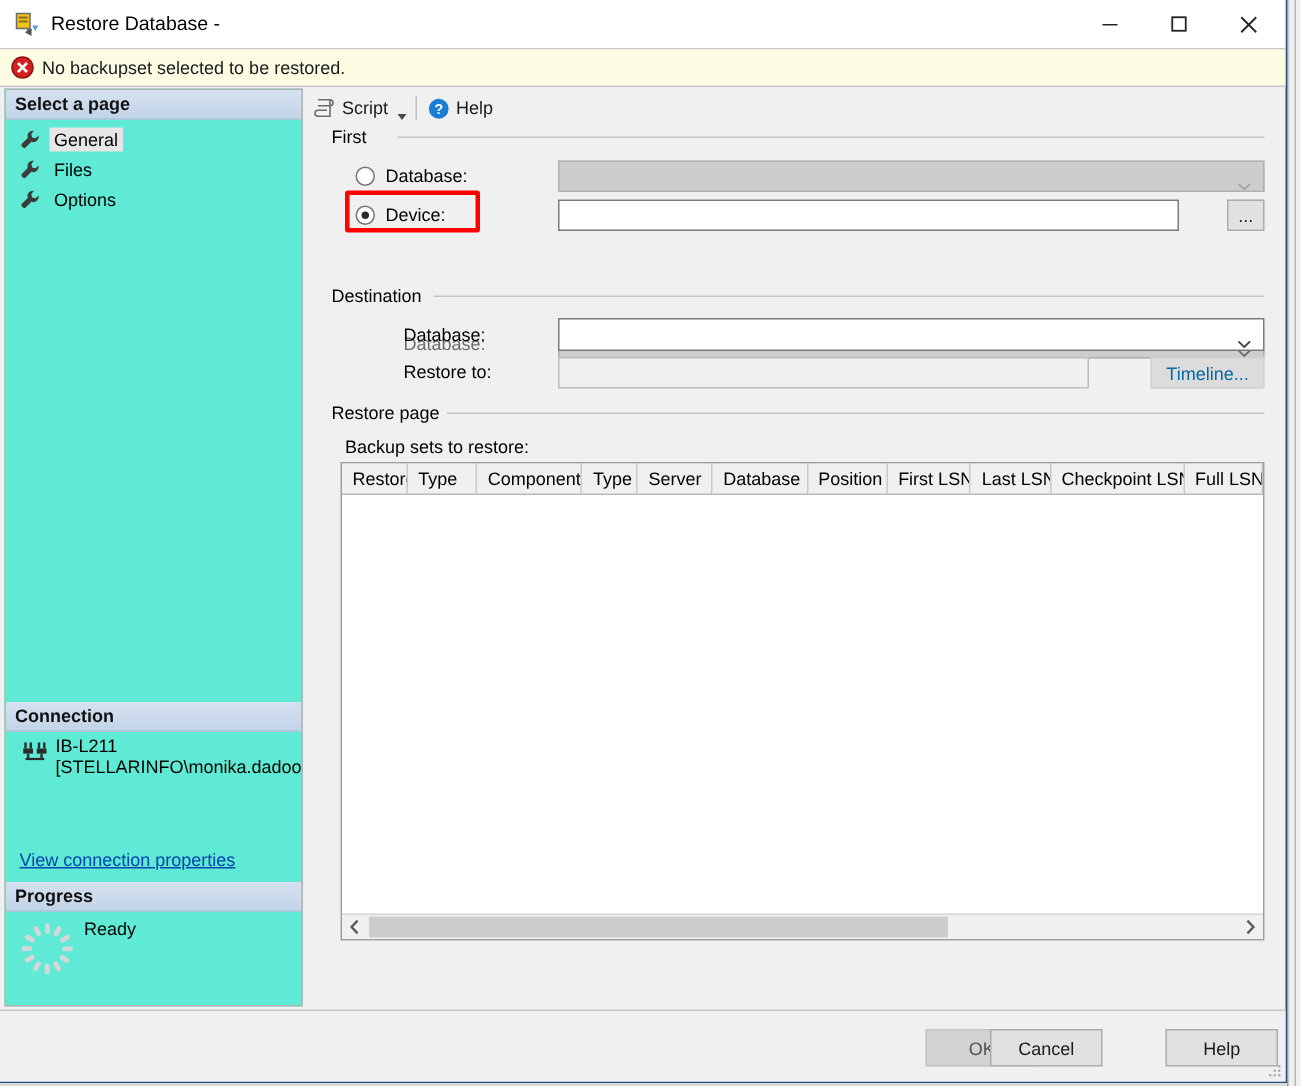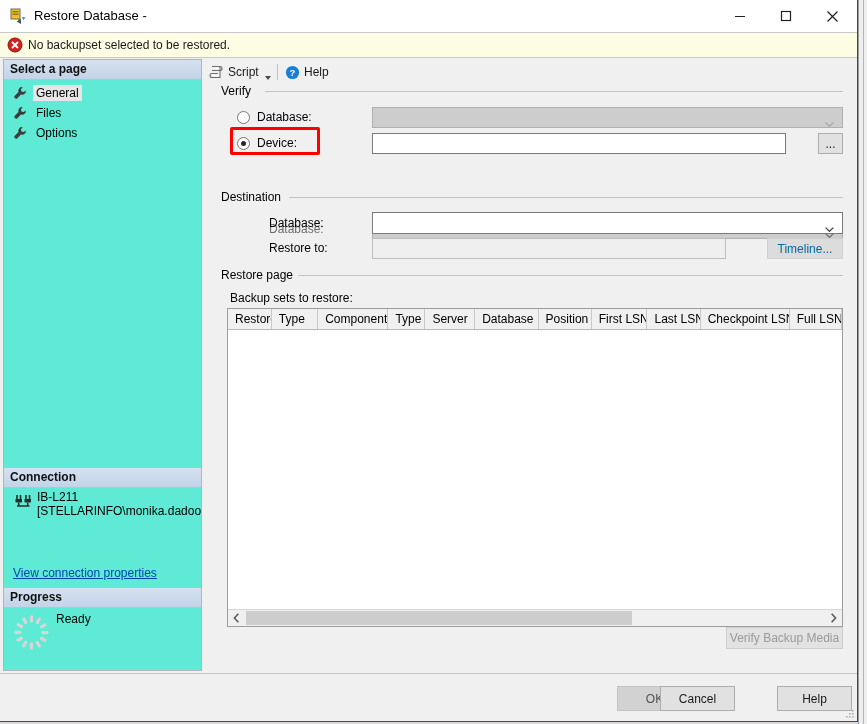--- a/index.html
+++ b/index.html
@@ -595,21 +595,21 @@
           <span class="help-icon">
             <svg width="15" height="15" viewBox="0 0 15 15">
               <circle cx="7.5" cy="7.5" r="6.6" fill="#1a7fd4"></circle>
               <text x="7.5" y="11.1" font-family="Liberation Sans, sans-serif" font-size="9.5" font-weight="bold" fill="#ffffff" text-anchor="middle">?</text>
             </svg>
           </span>
           <span class="tbl">Help</span>
         </div>
       </div>
 
-      <div class="group-label" style="left:16px; top:25px;">Verify</div>
+      <div class="group-label" style="left:16px; top:25px;">First</div>
       <div class="group-line" style="left:60px; top:32px; width:578px;"></div>
 
       <div class="radio-row" style="left:32px; top:51px;">
         <span class="radio"></span>
         <span class="rlbl">Database:</span>
       </div>
       <div class="combo disabled" style="left:167px; top:48px; width:471px; height:21px;">
         <span class="chev">
           <svg width="9" height="5" viewBox="0 0 9 5">
               <path d="M0.6 0.6 L4.5 4.3 L8.4 0.6" fill="none" stroke="#a5a5a5" stroke-width="1.3"></path>
@@ -679,21 +679,20 @@
           </div>
           <div class="thumb"></div>
           <div class="arrow right">
             <svg width="7" height="10" viewBox="0 0 7 10">
                 <path d="M1.6 0.8 L5.6 5 L1.6 9.2" fill="none" stroke="#5b5b5b" stroke-width="1.6"></path>
               </svg>
           </div>
         </div>
       </div>
 
-      <button class="btn disabled" style="left:521px; top:568px; width:117px; height:22px;">Verify Backup Media</button>
     </div>
 
     <div class="bottombar">
       <button class="btn bb-btn" style="left:617px; background:#d2d2d2; border-color:#c3c3c3; color:#525252;">OK</button>
       <button class="btn bb-btn" style="left:660px;">Cancel</button>
       <button class="btn bb-btn" style="left:777px;">Help</button>
       <span class="grip">
         <svg width="12" height="12" viewBox="0 0 12 12">
           <g fill="#b0b0b0">
             <rect x="9" y="2" width="1.6" height="1.6"></rect>

